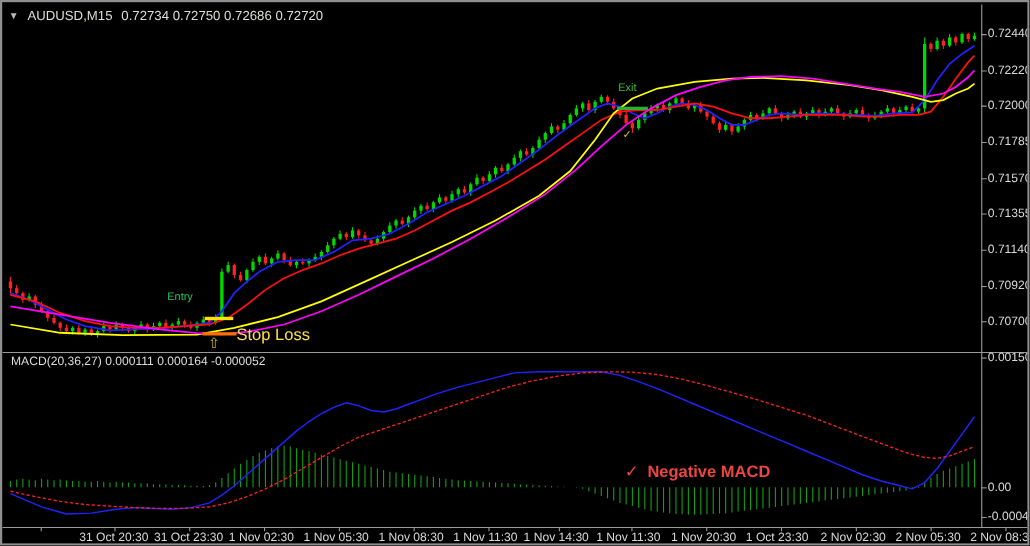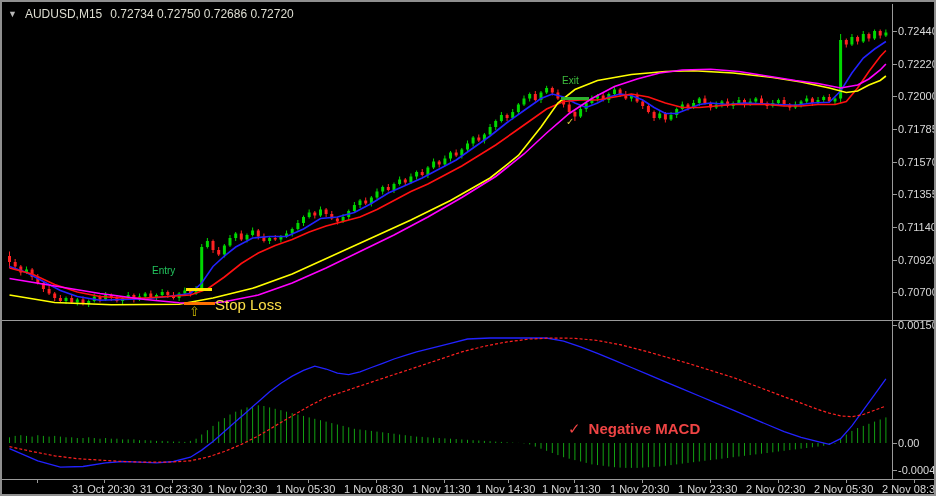--- a/index.html
+++ b/index.html
@@ -547,20 +547,21 @@
         <line x1="912.5" y1="477" x2="912.5" y2="481" stroke="#9a9a9a"></line>
       </g>
     </svg>
 
   <div class="titlebar">
     <span class="tri">▼</span>
     <span>AUDUSD,M15</span>
     <span>0.72734 0.72750 0.72686 0.72720</span>
   </div>
 
+  <div class="macdbar">MACD(20,36,27) 0.000111 0.000164 -0.000052</div>
 
   <div class="ann" style="left: 150px; top: 263px; color: #22c55e;">Entry</div>
   <div class="ann" style="font-size: 15px; left: 213px; top: 294px; color: #fde047;">Stop Loss</div>
   <div class="ann" style="left: 560px; top: 73px; color: rgb(61, 190, 61);">Exit</div>
   <div class="ann" style="left: 564px; top: 114px; color: rgb(216, 200, 60);">✓</div>
   <div class="ann" style="font-size: 13px; left: 187px; top: 302px; color: rgb(200, 180, 0);">⇧</div>
 
   <div class="ann big" style="left: 566px; top: 418px; color: #ef4444;">
     <span class="chk-l" style="font-weight:normal">✓</span><span>Negative MACD</span>
   </div>
@@ -585,18 +586,18 @@
       <span class="axis-label" style="left: 3px; top: 501px; text-align: right;">31 Oct 2018</span>
       <span class="axis-label" style="left: 70px; top: 481px;">31 Oct 20:30</span>
       <span class="axis-label" style="left: 138px; top: 481px;">31 Oct 23:30</span>
       <span class="axis-label" style="left: 206px; top: 481px;">1 Nov 02:30</span>
       <span class="axis-label" style="left: 274px; top: 481px;">1 Nov 05:30</span>
       <span class="axis-label" style="left: 342px; top: 481px;">1 Nov 08:30</span>
       <span class="axis-label" style="left: 410px; top: 481px;">1 Nov 11:30</span>
       <span class="axis-label" style="left: 474px; top: 481px;">1 Nov 14:30</span>
       <span class="axis-label" style="left: 540px; top: 481px;">1 Nov 11:30</span>
       <span class="axis-label" style="left: 608px; top: 481px;">1 Nov 20:30</span>
-      <span class="axis-label" style="left: 676px; top: 481px;">1 Nov 23:30</span>
+      <span class="axis-label" style="left: 676px; top: 481px;">1 Oct 23:30</span>
       <span class="axis-label" style="left: 744px; top: 481px;">2 Nov 02:30</span>
       <span class="axis-label" style="left: 812px; top: 481px;">2 Nov 05:30</span>
       <span class="axis-label" style="left: 880px; top: 481px;">2 Nov 08:30</span>
     </div>
 </div>
 
 </body></html>

